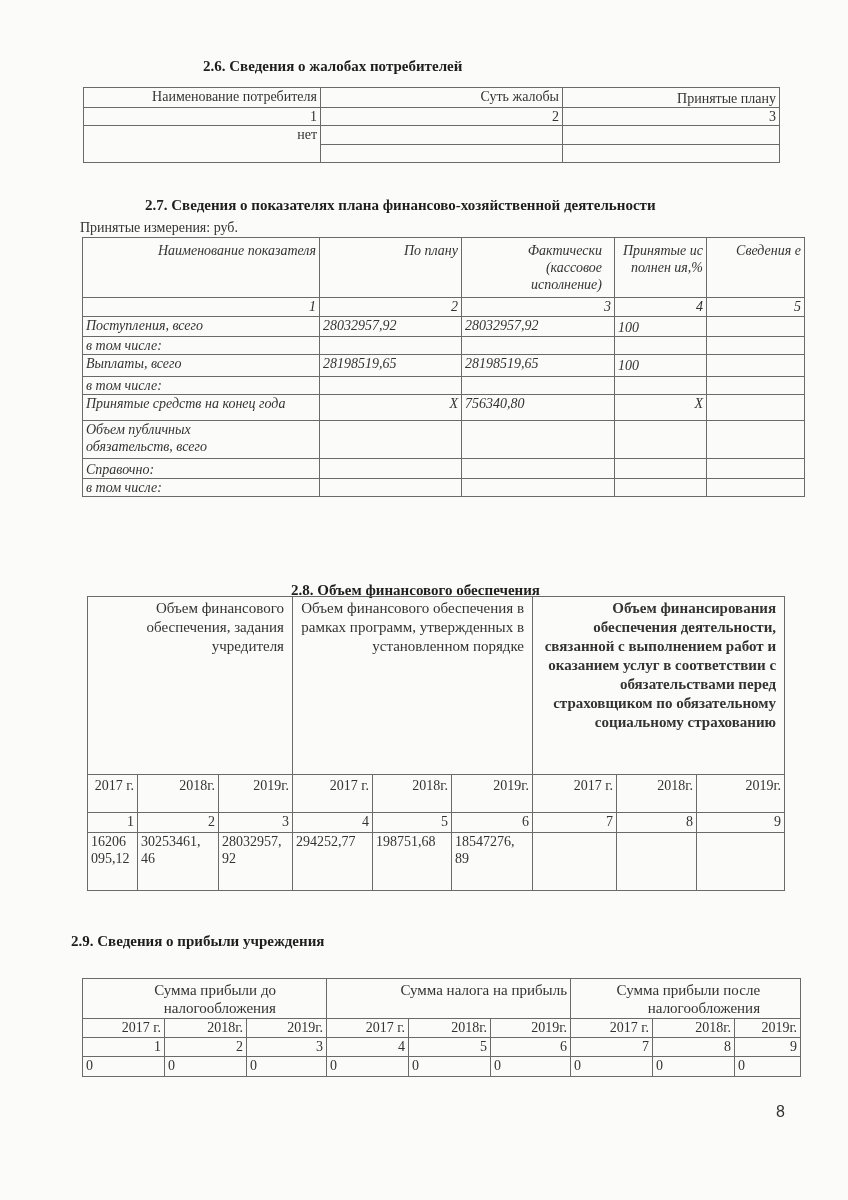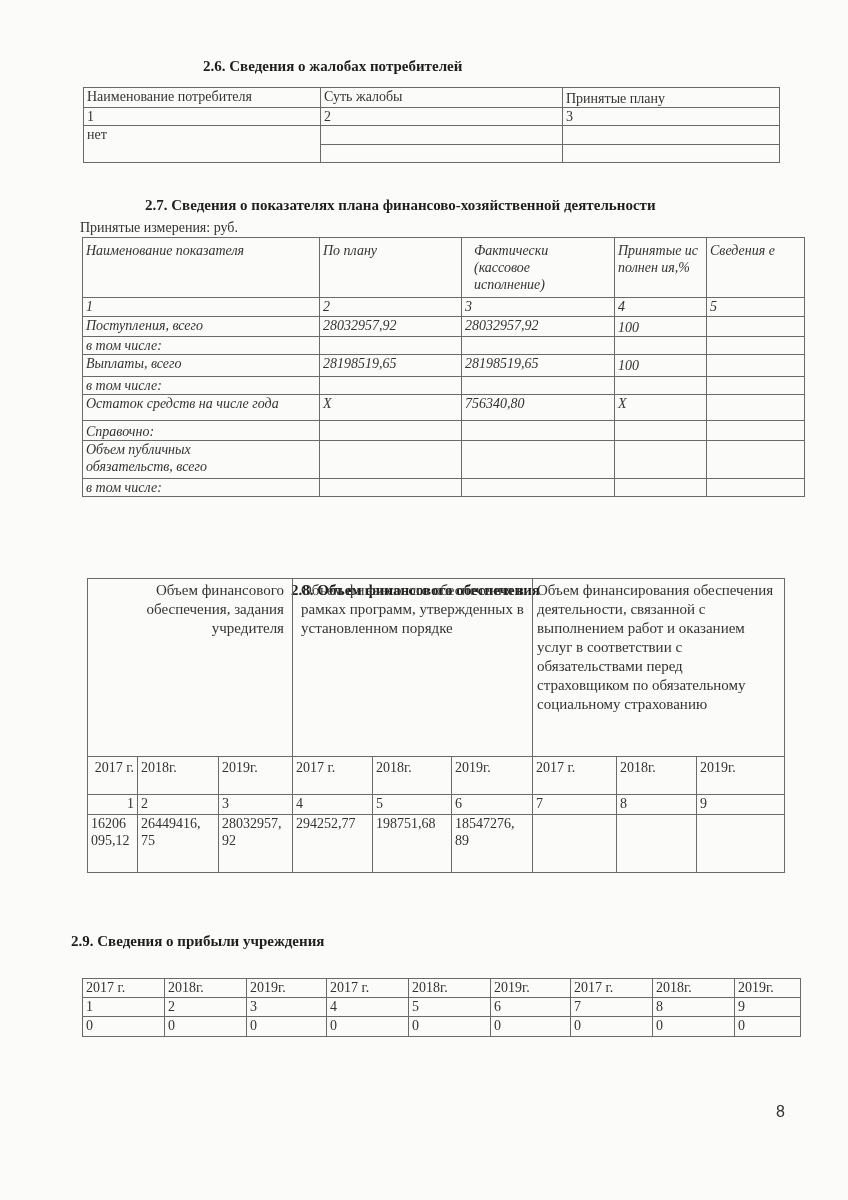--- a/index.html
+++ b/index.html
@@ -9,21 +9,21 @@
   }
   h2.sec {
     position: absolute; margin: 0; font-size: 15px; font-weight: bold; color: #1e1e1e;
     font-family: "Liberation Serif", serif;
   }
   table { border-collapse: collapse; position: absolute; table-layout: fixed; }
   td, th {
     border: 1px solid #6a6a6a; font-weight: normal; font-size: 14px; line-height: 17px;
     padding: 0 3px; color: #333; vertical-align: top;
   }
-  .c { text-align: left; }
+  .c { text-align: right; }
   .r { text-align: right; }
   .l { text-align: left; }
   .unit { position: absolute; font-size: 14px; color: #333; }
   .page-num { position: absolute; font-family: "Liberation Sans", sans-serif; font-size: 16px; color: #333; }
 </style>
 </head>
 <body>
 
 <h2 class="sec" style="left:203px; top:58px;">2.6. Сведения о жалобах потребителей</h2>
 <table style="left:83px; top:87px; width:696px;">
@@ -102,68 +102,68 @@
     <td></td>
   </tr>
   <tr style="height:18px">
     <td class="l">в том числе:</td>
     <td></td>
     <td></td>
     <td></td>
     <td></td>
   </tr>
   <tr style="height:26px">
-    <td class="l">Остаток средств на числе года</td>
+    <td class="l">Принятые средств на конец года</td>
     <td class="c">X</td>
     <td class="l">756340,80</td>
     <td class="c">X</td>
     <td></td>
   </tr>
-  <tr style="height:20px">
-    <td class="l" style="vertical-align:bottom">Справочно:</td>
-    <td></td>
-    <td></td>
-    <td></td>
-    <td></td>
-  </tr>
   <tr style="height:38px">
     <td class="l" style="padding-right:80px">Объем публичных обязательств, всего</td>
     <td></td>
     <td></td>
     <td></td>
     <td></td>
   </tr>
+  <tr style="height:20px">
+    <td class="l" style="vertical-align:bottom">Справочно:</td>
+    <td></td>
+    <td></td>
+    <td></td>
+    <td></td>
+  </tr>
   <tr style="height:18px">
     <td class="l">в том числе:</td>
     <td></td>
     <td></td>
     <td></td>
     <td></td>
   </tr>
 </tbody>
   </table>
 
 <h2 class="sec" style="left:291px; top:582px;">2.8. Объем финансового обеспечения</h2>
-<table style="left:87px; top:578px; width:697px;">
+<table style="left:87px; top:596px; width:697px;">
   <colgroup>
     <col style="width:50px">
       <col style="width:81px">
       <col style="width:74px">
     <col style="width:80px">
       <col style="width:79px">
       <col style="width:81px">
     <col style="width:84px">
       <col style="width:80px">
       <col style="width:88px">
   </colgroup>
   <tbody>
       <tr style="height:178px">
     <td colspan="3" class="r" style="padding:2px 8px 0 50px; font-size:15px; line-height:19px;">Объем финансового обеспечения, задания учредителя</td>
     <td colspan="3" class="c" style="padding:2px 8px 0 8px; font-size:15px; line-height:19px;">Объем финансового обеспечения в рамках программ, утвержденных в установленном порядке</td>
-    <td colspan="3" class="c" style="padding:2px 8px 0 4px; font-size:15px; line-height:19px;">Объем финансирования обеспечения деятельности, связанной с выполнением работ и оказанием услуг в соответствии с обязательствами перед страховщиком по обязательному социальному страхованию</td>
+    <td colspan="3" class="c" style="padding:2px 8px 0 4px; font-size:15px; line-height:19px;font-weight:bold;">Объем финансирования обеспечения деятельности, связанной с выполнением работ и оказанием услуг в соответствии с обязательствами перед страховщиком по обязательному социальному страхованию</td>
   </tr>
   <tr style="height:38px">
     <td class="r" style="padding-top:2px">2017 г.</td>
     <td class="c" style="padding-top:2px">2018г.</td>
     <td class="c" style="padding-top:2px">2019г.</td>
     <td class="c" style="padding-top:2px">2017 г.</td>
     <td class="c" style="padding-top:2px">2018г.</td>
     <td class="c" style="padding-top:2px">2019г.</td>
     <td class="c" style="padding-top:2px">2017 г.</td>
     <td class="c" style="padding-top:2px">2018г.</td>
@@ -175,21 +175,21 @@
     <td class="c">3</td>
     <td class="c">4</td>
     <td class="c">5</td>
     <td class="c">6</td>
     <td class="c">7</td>
     <td class="c">8</td>
     <td class="c">9</td>
   </tr>
   <tr style="height:58px">
     <td class="l" style="word-break:break-all; padding-right:6px">16206095,12</td>
-    <td class="l" style="word-break:break-all; padding-right:14px">26449416,75</td>
+    <td class="l" style="word-break:break-all; padding-right:14px">30253461,46</td>
     <td class="l" style="word-break:break-all; padding-right:8px">28032957,92</td>
     <td class="l" style="word-break:break-all; padding-right:4px">294252,77</td>
     <td class="l" style="word-break:break-all; padding-right:8px">198751,68</td>
     <td class="l" style="word-break:break-all; padding-right:14px">18547276,89</td>
     <td class="l"></td>
     <td class="l"></td>
     <td class="l"></td>
   </tr>
 </tbody>
   </table>
@@ -201,20 +201,25 @@
       <col style="width:82px">
       <col style="width:80px">
     <col style="width:82px">
       <col style="width:82px">
       <col style="width:80px">
     <col style="width:82px">
       <col style="width:82px">
       <col style="width:66px">
   </colgroup>
   <tbody>
+      <tr style="height:40px">
+    <td colspan="3" class="c" style="padding:2px 50px 0 50px; font-size:15px; line-height:18px;">Сумма прибыли до налогообложения</td>
+    <td colspan="3" class="c" style="padding-top:2px; font-size:15px; line-height:18px;">Сумма налога на прибыль</td>
+    <td colspan="3" class="c" style="padding:2px 40px 0 40px; font-size:15px; line-height:18px;">Сумма прибыли после налогообложения</td>
+  </tr>
   <tr style="height:19px">
     <td class="c">2017 г.</td>
     <td class="c">2018г.</td>
     <td class="c">2019г.</td>
     <td class="c">2017 г.</td>
     <td class="c">2018г.</td>
     <td class="c">2019г.</td>
     <td class="c">2017 г.</td>
     <td class="c">2018г.</td>
     <td class="c">2019г.</td>

